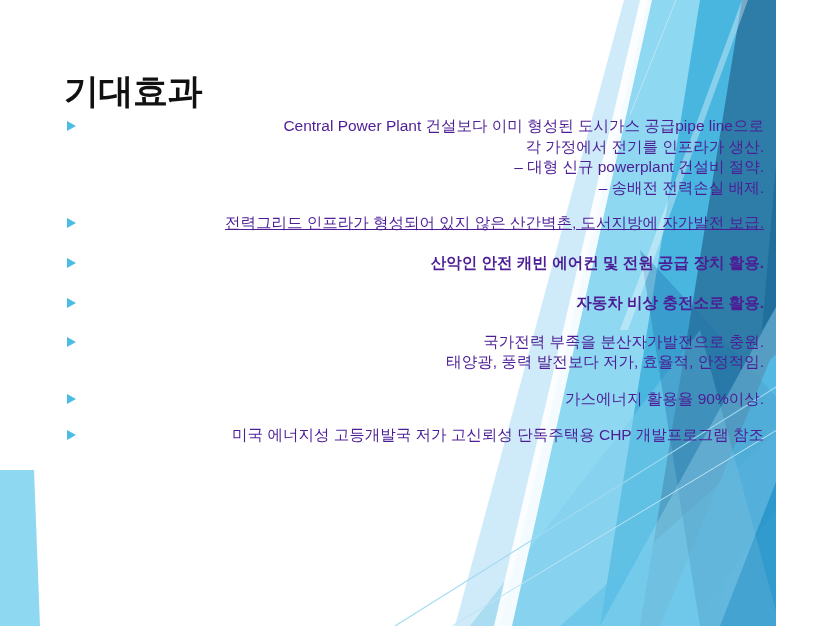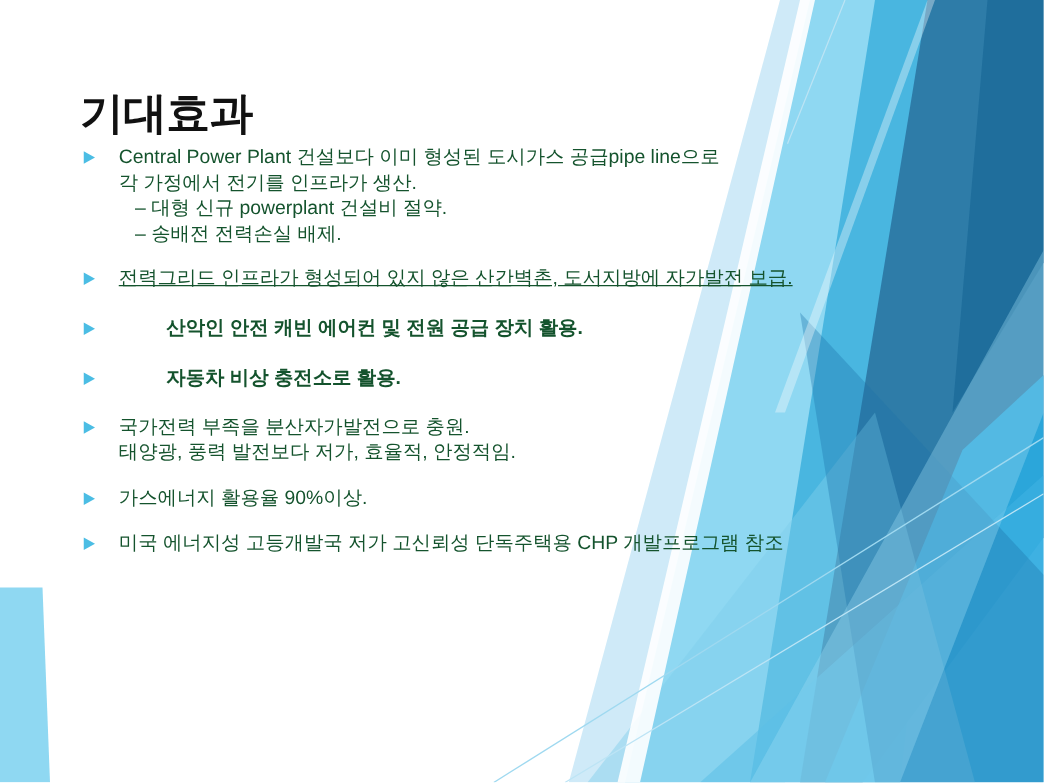--- a/index.html
+++ b/index.html
@@ -5,24 +5,25 @@
   html, body {
     margin: 0;
     padding: 0;
     background: #ffffff;
   }
   body {
     font-family: "Liberation Sans", "DejaVu Sans", sans-serif;
   }
   #slide {
     position: relative;
-    width: 835px;
+    width: 776px;
     height: 626px;
     background: #ffffff;
     overflow: hidden;
+    text-align: right;
   }
   #bg-decor {
     position: absolute;
     left: 0;
     top: 0;
     width: 835px;
     height: 626px;
     pointer-events: none;
   }
   #content {
@@ -46,21 +47,21 @@
   #bullet-list {
     position: absolute;
     left: 64px;
     top: 116px;
     width: 700px;
   }
   .bullet-row {
     position: relative;
     display: block;
     padding-left: 31px;
-    color: #14532d;
+    color: #4c1d95;
     font-size: 15.5px;
     line-height: 20.5px;
   }
   .bullet-marker {
     position: absolute;
     left: 3px;
     top: 5px;
     width: 0;
     height: 0;
     border-top: 5.5px solid transparent;

